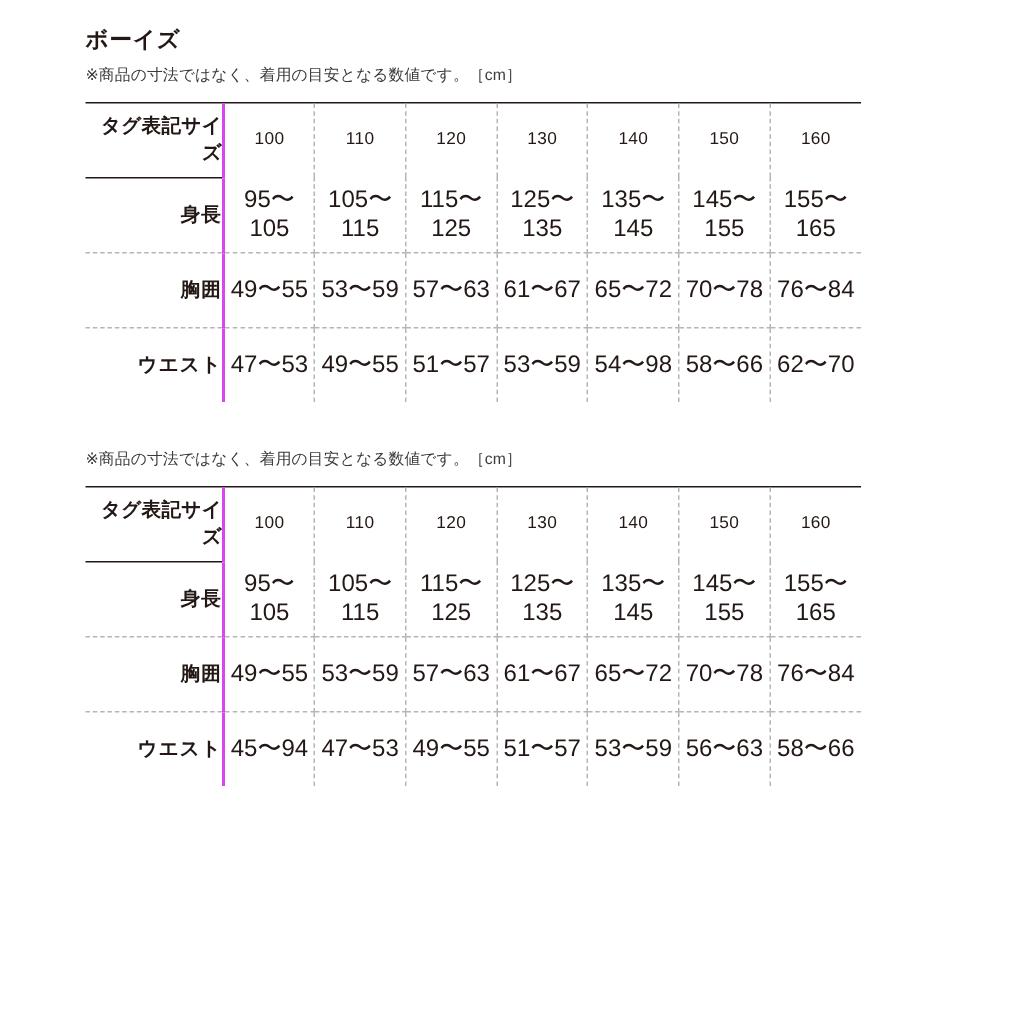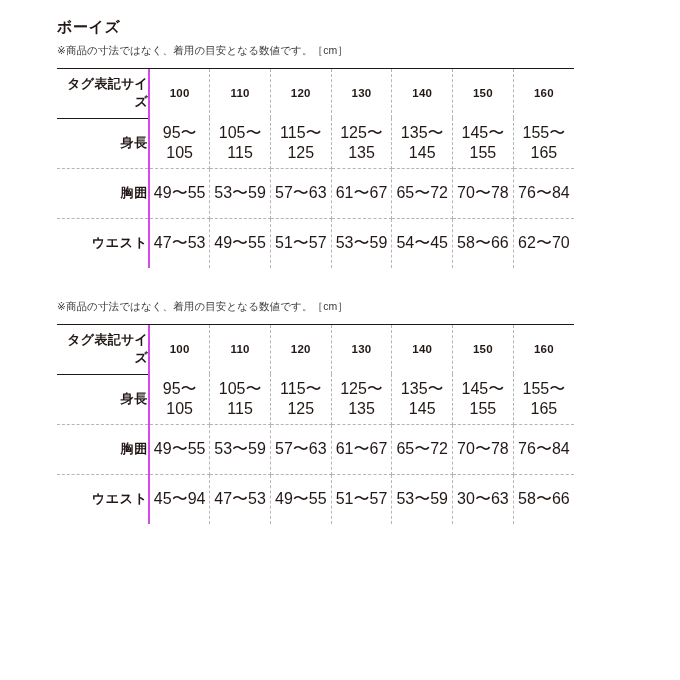--- a/index.html
+++ b/index.html
@@ -79,21 +79,21 @@
     font-weight: bold;
     font-size: 13px;
     border-right: 2px solid #d946ef;
     letter-spacing: 0.06em;
   }
   table.size-table thead th.row-label {
     font-weight: bold;
     letter-spacing: 0.02em;
   }
   table.size-table thead th {
-    font-weight: bold;
+    font-weight: normal;
     font-size: 11.5px;
     border-bottom: 1px solid #231815;
   }
   table.size-table thead th.row-label {
     border-bottom: 1px solid #231815;
   }
   table.size-table td.data-cell {
     font-size: 16px;
     letter-spacing: 0;
   }
@@ -155,21 +155,21 @@
           <td class="data-cell">65〜72</td>
           <td class="data-cell">70〜78</td>
           <td class="data-cell">76〜84</td>
         </tr>
         <tr>
           <th class="row-label">ウエスト</th>
           <td class="data-cell">47〜53</td>
           <td class="data-cell">49〜55</td>
           <td class="data-cell">51〜57</td>
           <td class="data-cell">53〜59</td>
-          <td class="data-cell">54〜45</td>
+          <td class="data-cell">54〜98</td>
           <td class="data-cell">58〜66</td>
           <td class="data-cell">62〜70</td>
         </tr>
       </tbody>
     </table>
   </div>
 
   <div class="section" id="section-girls">
     <p class="section-note">※商品の寸法ではなく、着用の目安となる数値です。［cm］</p>
     <div class="table-top-rule"></div>
@@ -217,20 +217,20 @@
           <td class="data-cell">70〜78</td>
           <td class="data-cell">76〜84</td>
         </tr>
         <tr>
           <th class="row-label">ウエスト</th>
           <td class="data-cell">45〜94</td>
           <td class="data-cell">47〜53</td>
           <td class="data-cell">49〜55</td>
           <td class="data-cell">51〜57</td>
           <td class="data-cell">53〜59</td>
-          <td class="data-cell">30〜63</td>
+          <td class="data-cell">56〜63</td>
           <td class="data-cell">58〜66</td>
         </tr>
       </tbody>
     </table>
   </div>
 
 </div>
 
 </body></html>

